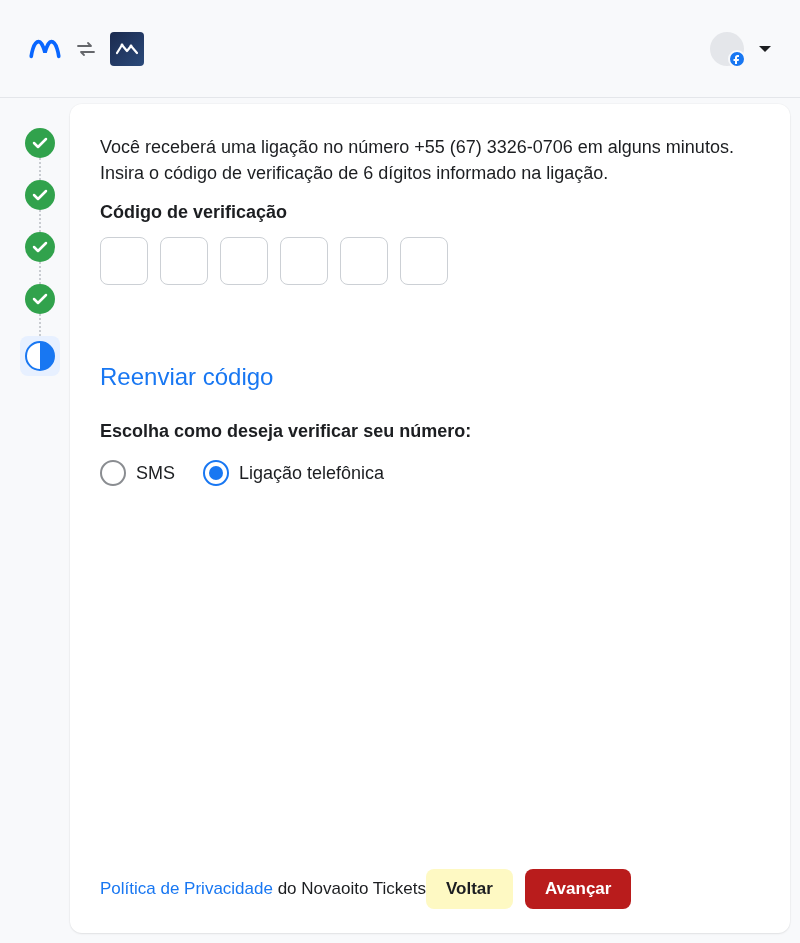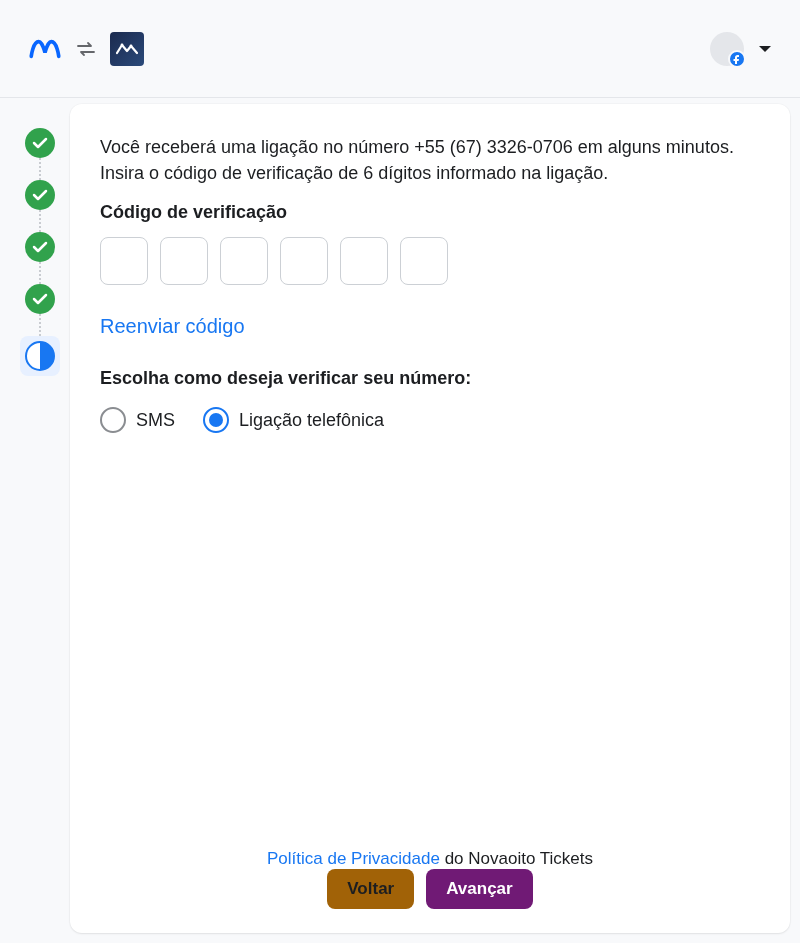--- a/index.html
+++ b/index.html
@@ -105,26 +105,27 @@
   }
   .code-box {
     width:48px;height:48px;
     border:1px solid #ccd0d5;
     border-radius:8px;
     text-align:center;
     font-size:20px;
     outline:none;
   }
   .resend-link {
-    font-size:20px;
+    font-size:24px;
     color:#1877f2;
     text-decoration:none;
     display:inline-block;
     margin-bottom: 30px;
     cursor:pointer;
+    margin-top:48px;
   }
   .choice-label {
     font-size:18px;
     font-weight:700;
     margin-bottom:18px;
   }
   .radio-row { display:flex; gap:28px; }
   .radio-opt { display:flex; align-items:center; gap:10px; cursor:pointer; }
   .radio-outer {
     width:26px;height:26px;border-radius:50%;
@@ -133,35 +134,34 @@
   .radio-outer.selected { border-color:#1877f2; }
   .radio-inner {
     width:14px;height:14px;border-radius:50%;background:#1877f2;
   }
   .radio-text { font-size:18px; }
 
   .card-footer {
     margin-top:auto;
     display:flex; align-items:center; 
     padding-top:20px;
-    flex-direction:column;
   }
   .privacy { font-size:17px; }
   .privacy a { color:#1877f2; text-decoration:none; }
   .footer-buttons { display:flex; gap:12px; }
   .btn {
     font-size:17px;
     padding: 10px 20px;
     border-radius:8px;
     border:none;
     cursor:pointer;
     font-weight:600;
   }
-  .btn-secondary { background:#a16207; color:#1c1e21; }
-  .btn-primary { background:#701a75; color:#fff; }
+  .btn-secondary { background:#fef9c3; color:#1c1e21; }
+  .btn-primary { background:#b91c1c; color:#fff; }
 </style>
 </head>
 <body>
 
 <div class="topbar">
   <div class="topbar-left">
     <span class="meta-logo">
       <svg width="34" height="22" viewBox="0 0 36 24" fill="none">
         <path d="M3 20C3 20 5 4 11 4C15 4 18 16 18 16C18 16 21 4 25 4C31 4 33 20 33 20" stroke="#0866ff" stroke-width="4" stroke-linecap="round" fill="none"></path>
       </svg>

